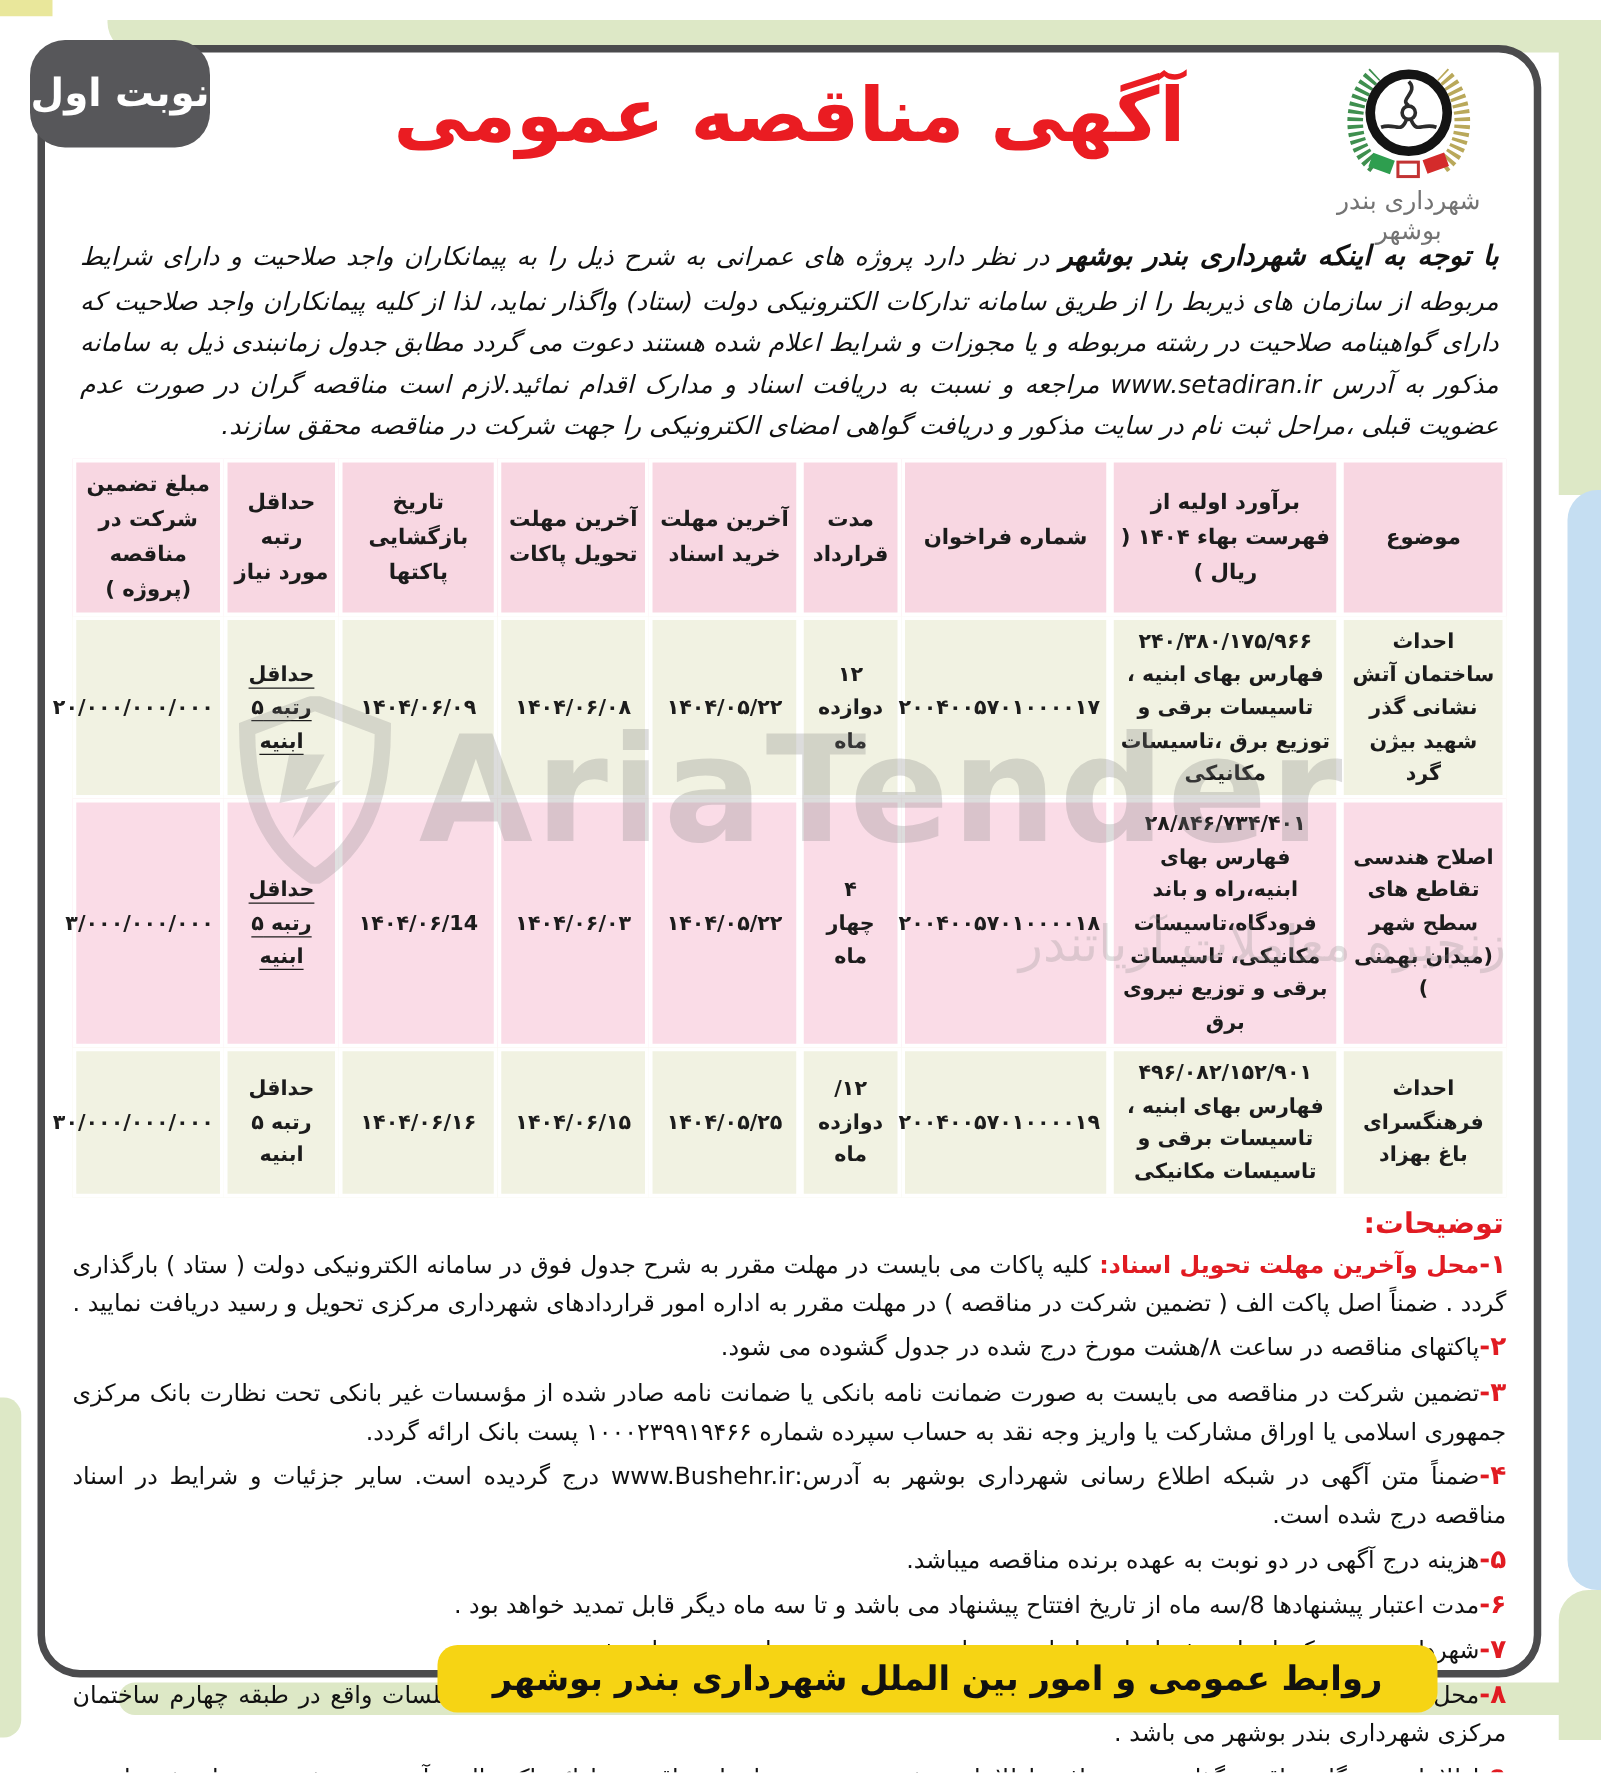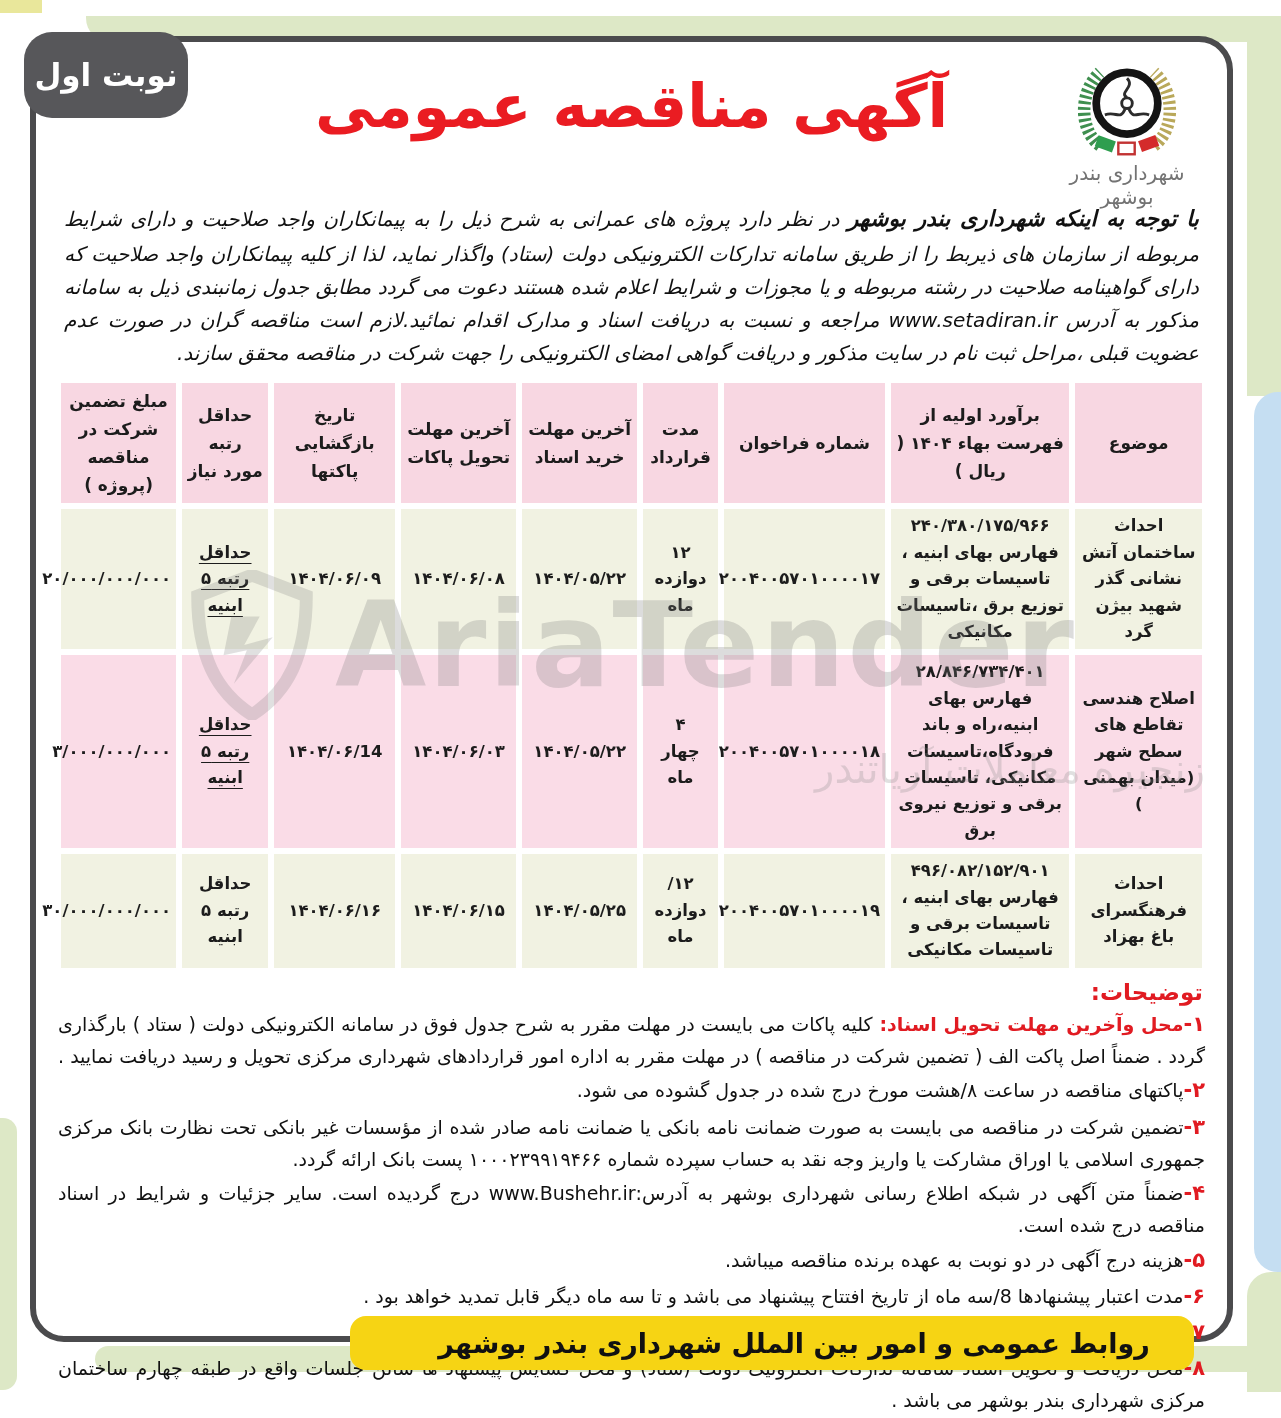--- a/index.html
+++ b/index.html
@@ -9,22 +9,22 @@
   .deco{position:absolute;z-index:0;}
   .deco-topleft{left:0;top:0;width:42px;height:13px;background:#e9e79b;}
   .deco-top{left:86px;top:16px;width:1195px;height:26px;background:#dde8c6;border-radius:0 0 0 24px;}
   .deco-right-green{right:0;top:16px;width:34px;height:380px;background:#dde8c6;}
   .deco-right-blue{right:0;top:392px;width:27px;height:880px;background:#c5def2;border-radius:24px 0 0 24px;}
   .deco-right-green2{right:0;top:1272px;width:34px;height:120px;background:#dde8c6;border-radius:24px 0 0 0;}
   .deco-left-green{left:0;top:1118px;width:17px;height:272px;background:#dde8c6;border-radius:0 14px 14px 0;}
   .deco-bottom{left:95px;top:1346px;width:1165px;height:26px;background:#dde8c6;border-radius:18px;}
   
   .main-box{position:absolute;left:30px;top:36px;width:1203px;height:1306px;background:#fff;
-            border:6px solid #4b4b4d;border-radius:34px;z-index:1;padding:13px 22px;box-sizing:border-box;}
-  .badge{position:absolute;left:24px;top:32px;width:164px;height:86px;background:#57575a;color:#fff;
+            border:6px solid #4b4b4d;border-radius:34px;z-index:1;padding:0 22px;box-sizing:border-box;}
+  .badge{position:absolute;left:24px;top:32px;width:144px;height:86px;background:#57575a;color:#fff;
          border-radius:28px;display:flex;align-items:center;justify-content:center;
          font-size:31px;font-weight:bold;z-index:5;}
   .header{position:relative;height:142px;}
   .title{position:absolute;left:0;right:0;top:16px;margin:0;text-align:center;color:#ea1c22;
          font-size:60px;font-weight:800;letter-spacing:-1px;}
   .logo{position:absolute;right:8px;top:2px;width:140px;text-align:center;}
   .logo-caption{font-size:20px;color:#737373;margin-top:-4px;}
   
   .intro{direction:rtl;text-align:justify;font-size:20px;line-height:1.66;color:#111;margin:4px 6px 10px 6px;font-style:italic;}
   .intro b{font-size:22px;}
@@ -51,21 +51,21 @@
   .wm-fa{margin-top:26px;font-size:40px;color:#8a8a8a;opacity:0.26;letter-spacing:24px;direction:rtl;}
   
   .notes{direction:rtl;margin-top:8px;}
   .notes-title{color:#e11b22;font-weight:bold;font-size:23px;margin:2px 2px 2px 0;}
   #notes-list{list-style:none;margin:0;padding:0;}
   #notes-list li{font-size:19px;line-height:1.62;color:#111;text-align:justify;margin-bottom:2px;}
   .note-num{color:#e11b22;font-weight:bold;font-size:21px;}
   .note-lead{color:#e11b22;font-weight:bold;}
   .banner{position:absolute;left:350px;top:1316px;width:800px;height:54px;background:#f6d414;
           border-radius:16px;display:flex;align-items:center;justify-content:center;
-          font-size:27px;font-weight:bold;color:#111;z-index:6;direction:rtl;padding-left:44px;}
+          font-size:27px;font-weight:bold;color:#111;z-index:6;direction:rtl;}
 </style>
 </head>
 <body>
 
 <div class="page">
 
   <div class="deco deco-topleft"></div>
   <div class="deco deco-top"></div>
   <div class="deco deco-right-green"></div>
   <div class="deco deco-right-blue"></div>

